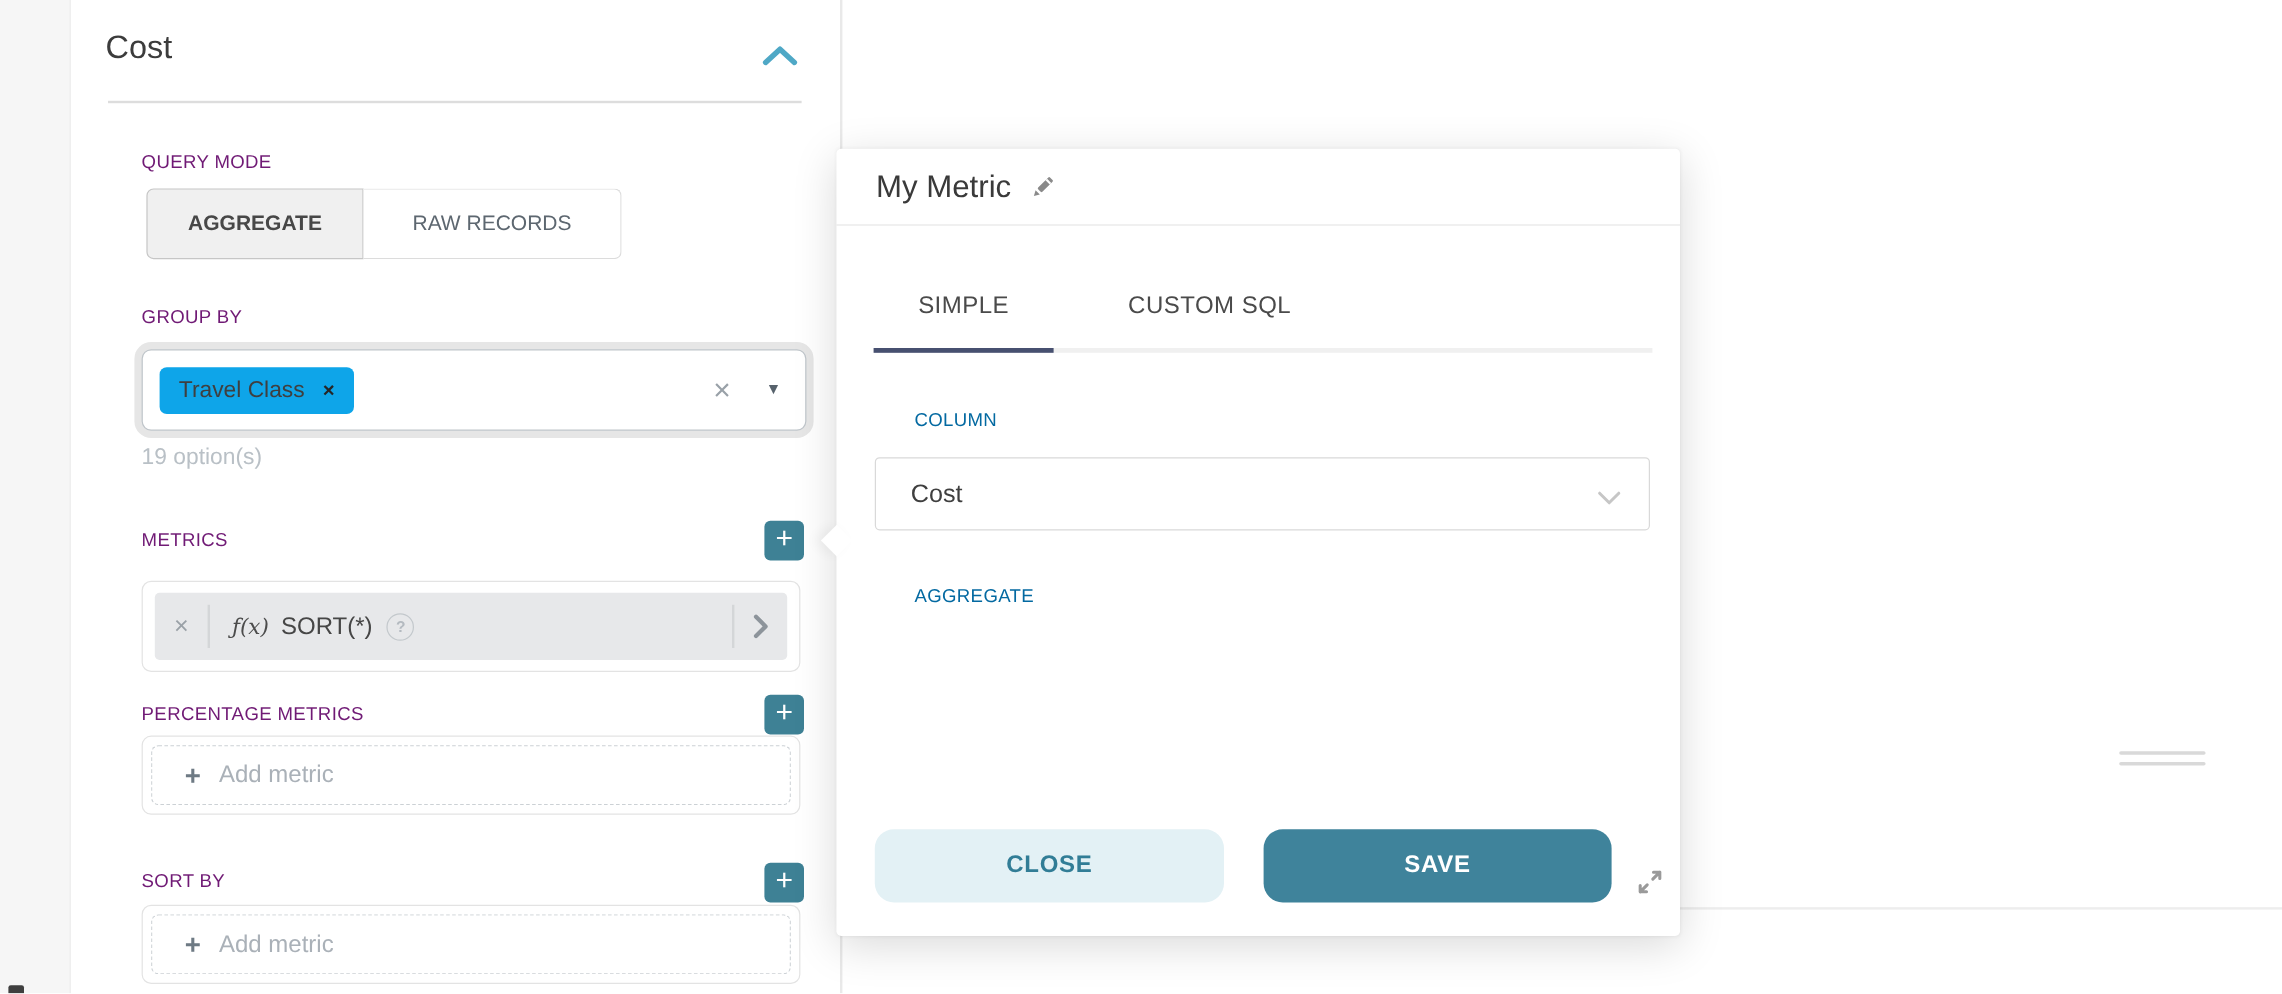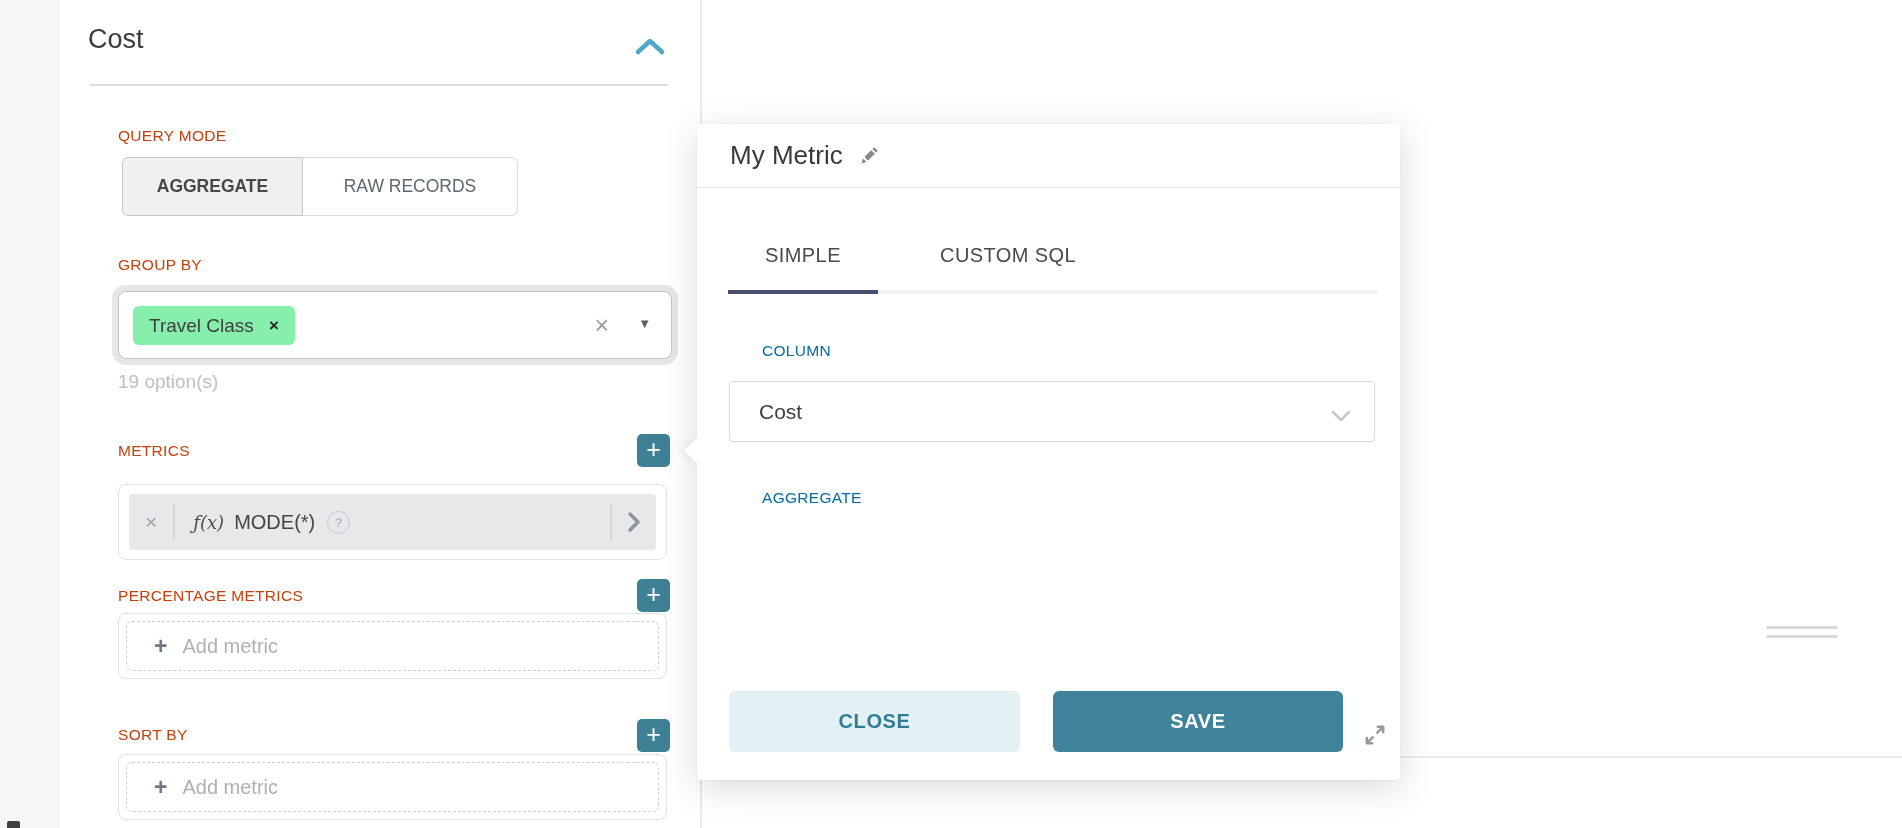--- a/index.html
+++ b/index.html
@@ -16,31 +16,31 @@
   
   .drag-handle{position:absolute;left:1766px;top:626px;width:72px;}
   .drag-handle .bar{height:3px;background:#d9d9d9;border-radius:2px;margin-bottom:6px;}
   .hline{position:absolute;left:1400px;top:756px;width:502px;height:2px;background:#ededed;}
 
   
   .q-title{position:absolute;left:88px;top:24px;font-size:27px;color:#3c3c3c;}
   .q-collapse{position:absolute;left:632px;top:34px;width:36px;height:26px;cursor:pointer;}
   .q-div{position:absolute;left:90px;top:84px;width:578px;height:2px;background:#dddddd;}
 
-  .lbl{position:absolute;font-size:15.5px;font-weight:500;color:#c2410c;letter-spacing:.3px;}
+  .lbl{position:absolute;font-size:15.5px;font-weight:500;color:#701a75;letter-spacing:.3px;}
 
   .segmented{position:absolute;left:122px;top:157px;height:59px;display:flex;}
   .seg{display:flex;align-items:center;justify-content:center;font-size:17.5px;box-sizing:border-box;cursor:pointer;}
   .seg.active{width:181px;background:#f0f0f0;border:1.5px solid #c6c6c6;border-radius:6px 0 0 6px;
               color:#474747;font-weight:700;}
   .seg.idle{width:215px;background:#fff;border:1.5px solid #dcdcdc;border-left:none;border-radius:0 6px 6px 0;color:#5d6770;}
 
   .gb-box{position:absolute;left:118px;top:291px;width:554px;height:68px;background:#fff;
           border:1.5px solid #bfc5ca;border-radius:8px;box-shadow:0 0 0 6px #e6e6e6;box-sizing:border-box;cursor:text;}
-  .gb-tag{position:absolute;left:14px;top:14px;height:39px;background:#86efac;border-radius:6px;
+  .gb-tag{position:absolute;left:14px;top:14px;height:39px;background:#0ea5e9;border-radius:6px;
           display:flex;align-items:center;padding:0 16px;font-size:19px;color:#3f3f3f;}
   .gb-tag .x{margin-left:15px;font-weight:700;font-size:17px;color:#262626;cursor:pointer;}
   .gb-clear{position:absolute;right:62px;top:15px;font-size:25px;color:#99a1a8;cursor:pointer;line-height:36px;}
   .gb-caret{position:absolute;right:20px;top:24px;font-size:13px;color:#57626c;cursor:pointer;}
   .gb-hint{position:absolute;left:118px;top:371px;font-size:19px;color:#b9c0c6;}
 
   .plus-btn{position:absolute;width:33px;height:33px;background:#3e8195;border-radius:5px;color:#fff;
             font-size:25px;line-height:31px;text-align:center;cursor:pointer;font-weight:400;}
 
   .metric-outer{position:absolute;left:118px;top:484px;width:549px;height:76px;border:1.5px solid #e3e3e3;
@@ -77,21 +77,21 @@
        letter-spacing:.4px;cursor:pointer;}
   .tab.t0{width:150px;} .tab.t1{width:274px;} .tab.t2{width:260px;}
   .tab-track{position:absolute;left:31px;top:166px;width:649px;height:4px;background:#f0f0f0;}
   .tab-ink{position:absolute;left:31px;top:166px;width:150px;height:4px;background:#475070;}
 
   .pop-lbl{position:absolute;left:32px;font-size:15.5px;font-weight:500;color:#0369a1;letter-spacing:.3px;margin-left:33px;}
   .select{position:absolute;left:32px;width:646px;height:61px;border:1.5px solid #d9d9d9;border-radius:4px;
           box-sizing:border-box;display:flex;align-items:center;padding-left:29px;font-size:21px;color:#3f3f3f;cursor:pointer;}
   .select .chev{position:absolute;right:22px;top:22px;}
 
-  .btn{position:absolute;height:61px;border-radius:6px;display:flex;align-items:center;justify-content:center;
+  .btn{position:absolute;height:61px;border-radius:16px;display:flex;align-items:center;justify-content:center;
        font-size:20px;font-weight:600;letter-spacing:.6px;cursor:pointer;text-align:right;}
   .btn-close{left:32px;top:567px;width:291px;background:#e3f1f5;color:#317d96;}
   .btn-save{left:356px;top:567px;width:290px;background:#3f839b;color:#ffffff;}
   .resize{position:absolute;left:664px;top:597px;width:28px;height:28px;cursor:nesw-resize;}
 </style>
 </head>
 <body>
 
 <div id="app">
 
@@ -131,21 +131,21 @@
   </div>
   <div class="gb-hint">19 option(s)</div>
 
   <div class="lbl" style="left:118px;top:442px;">METRICS</div>
   <div class="plus-btn" style="left:637px;top:434px;">+</div>
   <div class="metric-outer">
     <div class="metric-pill">
       <span class="p-x">×</span>
       <span class="p-div"></span>
       <span class="p-fx">ƒ(x)</span>
-      <span class="p-count">MODE(*)</span>
+      <span class="p-count">SORT(*)</span>
       <span class="p-help">?</span>
       <span class="p-spacer"></span>
       <span class="p-div"></span>
       <span class="p-chev">
         <svg width="16" height="22" viewBox="0 0 16 22">
             <polyline points="4,3 12,11 4,19" fill="none" stroke="#8d949b" stroke-width="3.5" stroke-linecap="round" stroke-linejoin="round"></polyline>
           </svg>
       </span>
     </div>
   </div>

